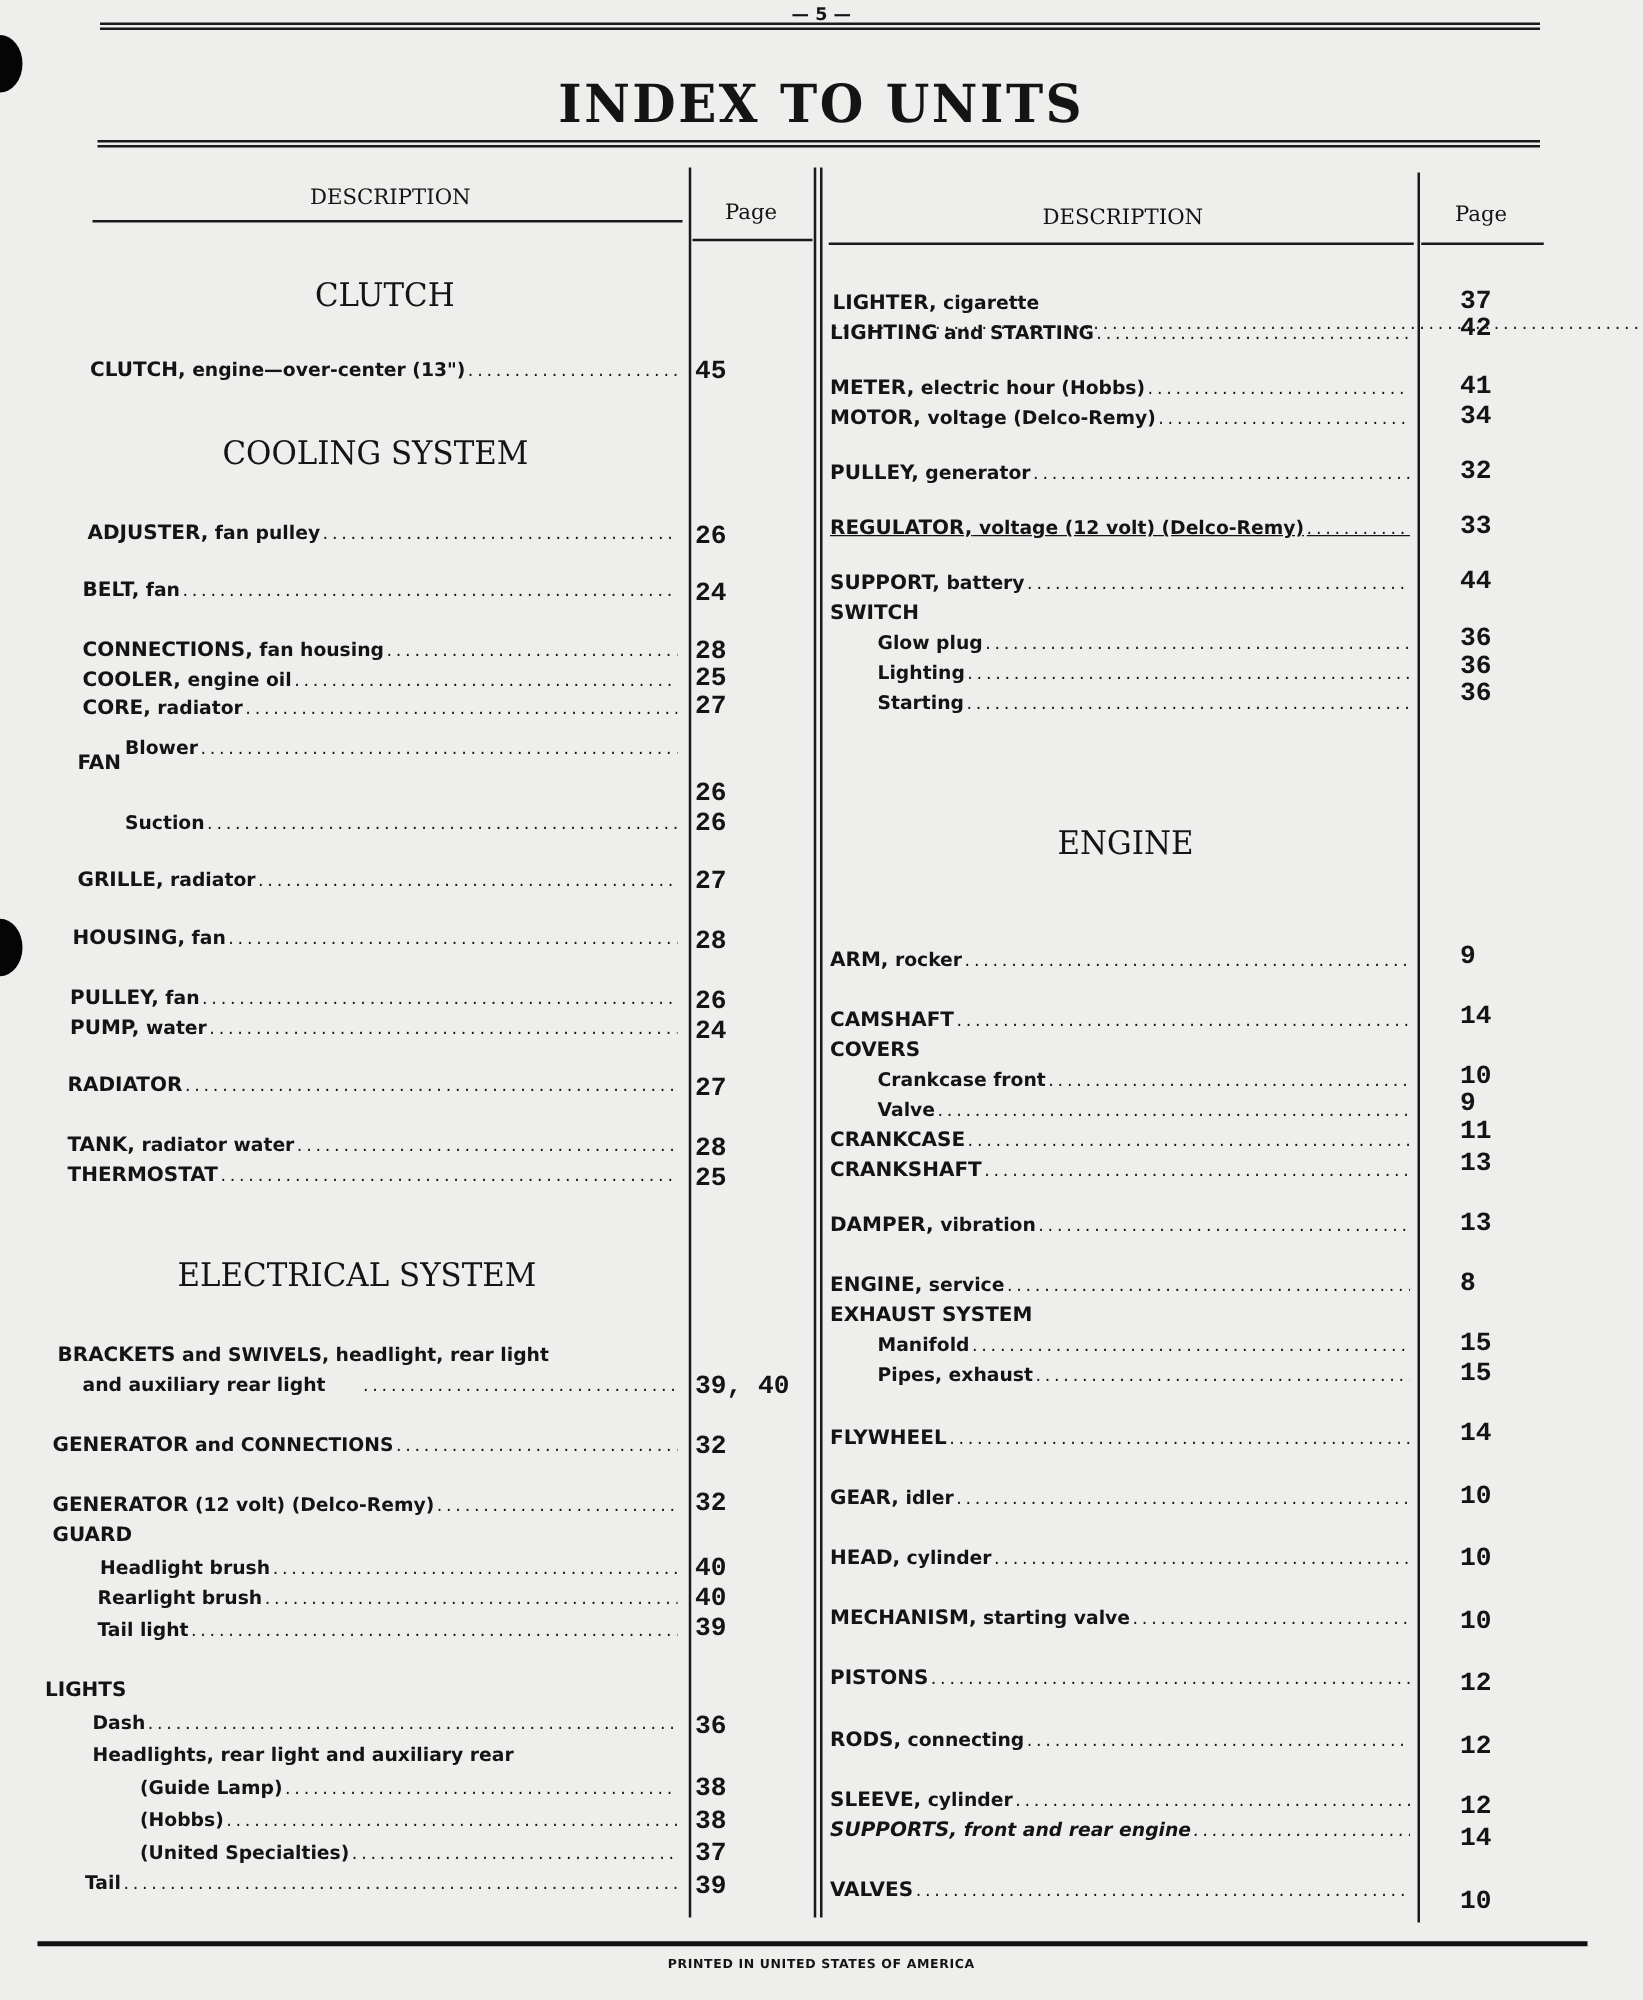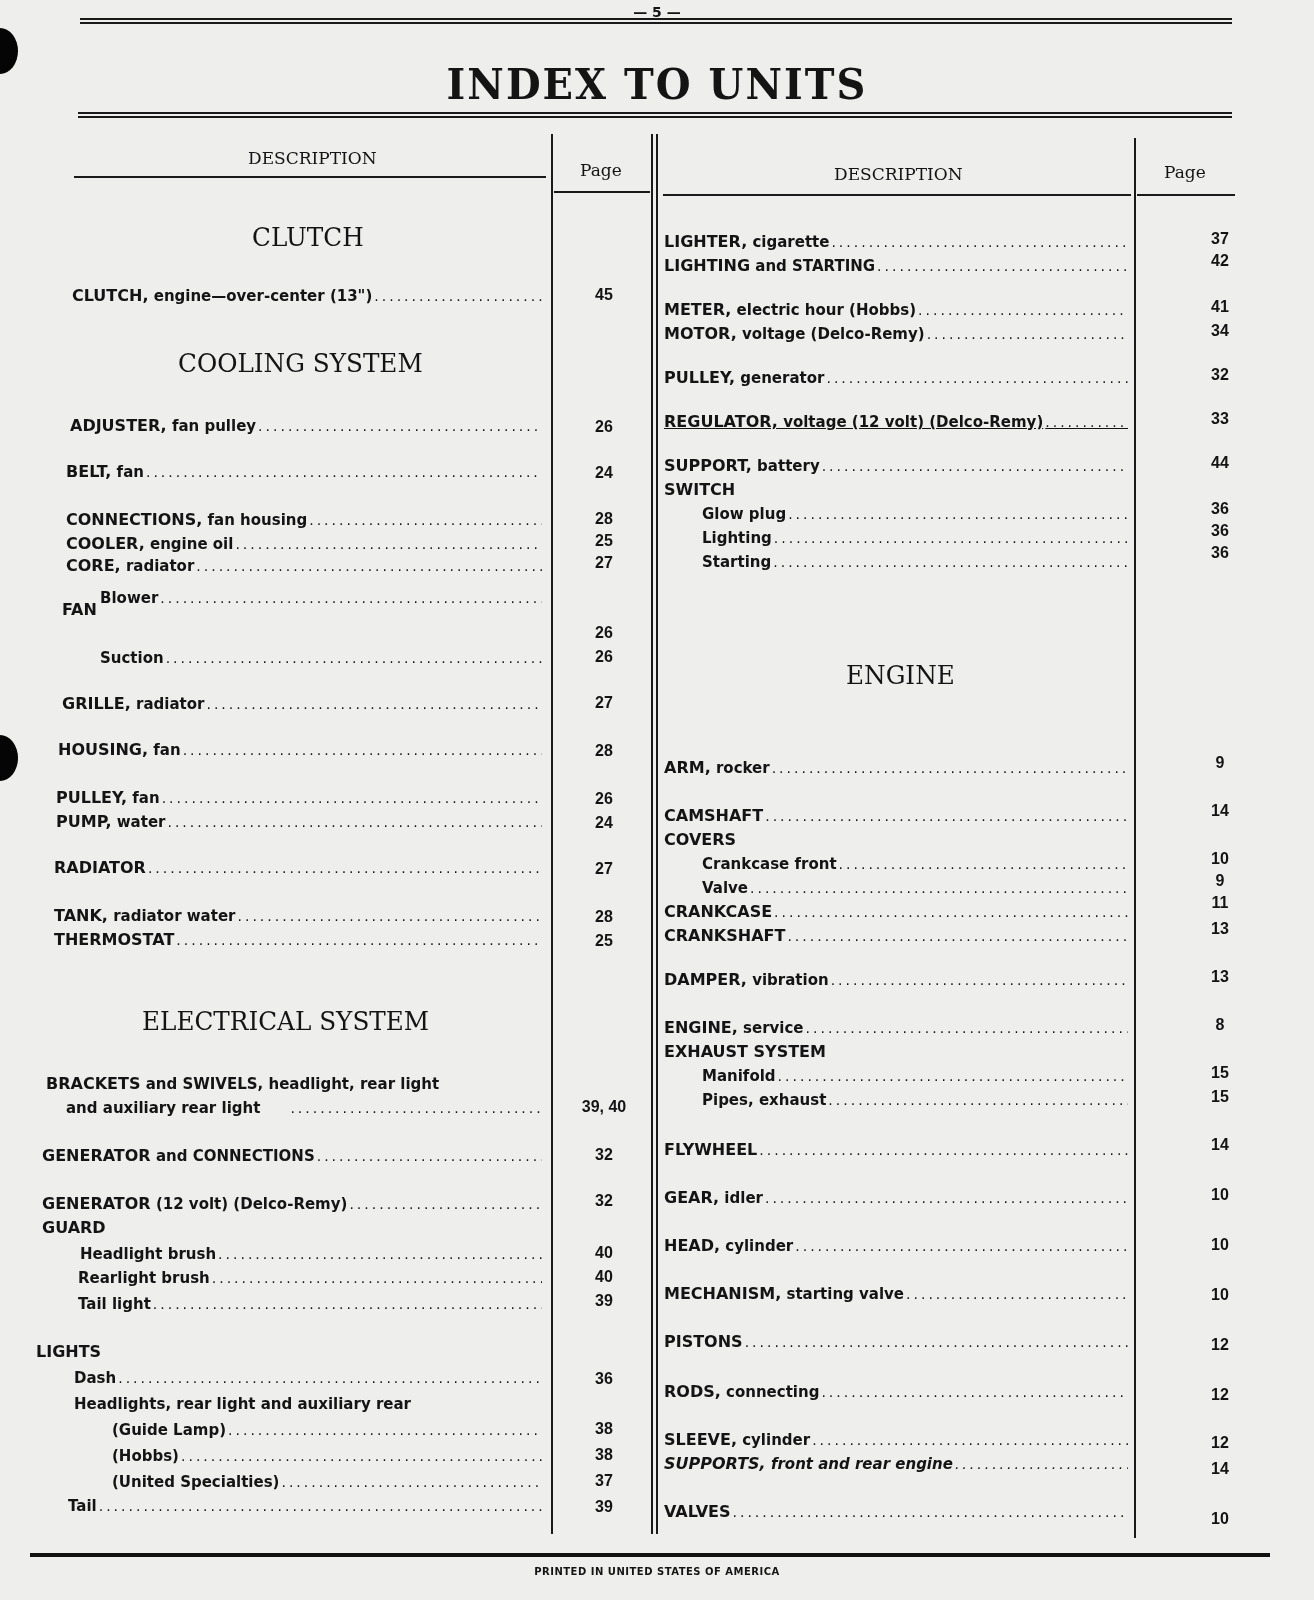--- a/index.html
+++ b/index.html
@@ -15,21 +15,21 @@
   .rule.double { border-top: 2px solid #1a1a1a; border-bottom: 2px solid #1a1a1a; height: 2px; }
   .title { position: absolute; top: 60px; left: 0; width: 1314px; text-align: center; font-size: 40px; letter-spacing: 2px; font-family: "DejaVu Serif", serif; font-weight: bold; transform: scaleY(1.05); }
   .vline { position: absolute; width: 0; border-left: 2px solid #1a1a1a; }
   .hdr { position: absolute; font-size: 17px; font-family: "DejaVu Serif", serif; }
   .section-title { position: absolute; font-size: 26px; font-family: "DejaVu Serif", serif; transform: scaleX(0.95); transform-origin: left; }
   .entry { position: absolute; display: flex; align-items: baseline; font-family: "DejaVu Sans", sans-serif; font-size: 16px; font-weight: bold; white-space: nowrap; }
   .entry .lbl { flex: 0 0 auto; }
   .entry .lbl .sub { font-weight: bold; font-size: 15px; }
   .entry .dots { flex: 1 1 auto; overflow: hidden; letter-spacing: 3px; font-weight: normal; font-size: 14px; margin-left: 2px; }
   .entry .dots::before { content: "......................................................................................................................................"; }
-  .pg { position: absolute; font-family: Liberation Sans, sans-serif; font-size: 16px; font-weight: bold; text-align: center; }
+  .pg { position: absolute; font-family: Liberation Mono, monospace; font-size: 21px; font-weight: bold; }
   .footer { position: absolute; top: 1566px; left: 0; width: 1314px; text-align: center; font-size: 10px; font-weight: bold; font-family: "DejaVu Sans", sans-serif; letter-spacing: 0.5px; }
 </style>
 </head>
 <body>
 
 <div class="punch" style="top:28px;"></div>
 <div class="punch" style="top:735px;"></div>
 
 <div class="page-num">— 5 —</div>
 
@@ -199,21 +199,21 @@
     </div>
     <div class="pg" style="left: 556px; width: 96px; top: 1472px;">37</div>
     <div class="entry" style="left: 68px; top: 1496px; width: 474px;">
       <span class="lbl"><span></span><span class="sub">Tail</span></span>
       <span class="dots"></span>
     </div>
     <div class="pg" style="left: 556px; width: 96px; top: 1498px;">39</div>
   </div>
 
 <div id="right-entries">
-    <div class="entry" style="left: 664px; top: 232px; width: 464px;">
+    <div class="entry" style="left: 664px; top: 232px; width: 464px; flex-direction: column;">
       <span class="lbl"><span>LIGHTER,</span><span class="sub"> cigarette</span></span>
       <span class="dots"></span>
     </div>
     <div class="pg" style="left: 1168px; width: 104px; top: 230px;">37</div>
     <div class="entry" style="left: 664px; top: 256px; width: 464px;">
       <span class="lbl"><span>LIGHTING</span><span class="sub"> and STARTING</span></span>
       <span class="dots"></span>
     </div>
     <div class="pg" style="left: 1168px; width: 104px; top: 252px;">42</div>
     <div class="entry" style="left: 664px; top: 300px; width: 464px;">

